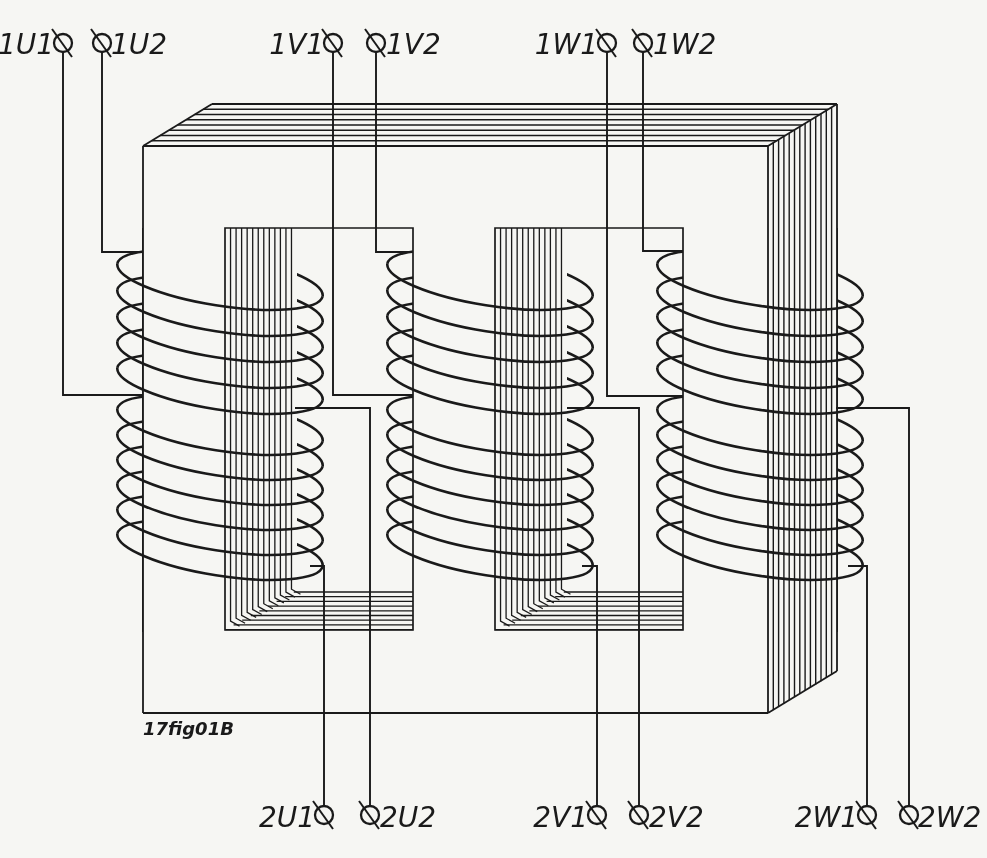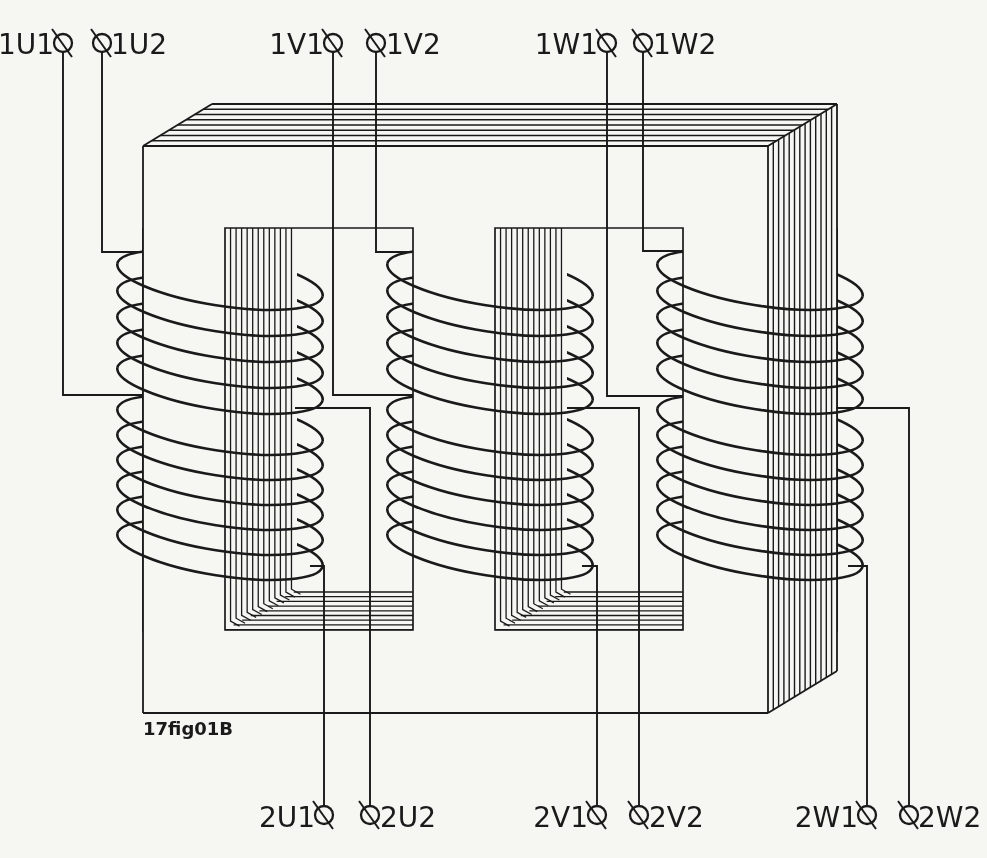--- a/index.html
+++ b/index.html
@@ -1,17 +1,17 @@
 <!DOCTYPE html>
 <html><head>
 <meta charset="utf-8">
 <style>
   html,body{margin:0;padding:0;background:#f6f6f3;}
   #stage{position:relative;width:987px;height:858px;background:#f6f6f3;overflow:hidden;
-         font-family:"DejaVu Sans", sans-serif;}
+         font-family:"DejaVu Sans", sans-serif;font-style:italic;}
   svg text{font-family:"DejaVu Sans", sans-serif;}
 </style>
 </head>
 <body>
 
 <div id="stage"><svg width="987" height="858" viewBox="0 0 987 858">
       <rect x="0" y="0" width="987" height="858" fill="#f6f6f3"></rect>
       <g>
         <g>
           <line x1="151.62575" y1="140.75" x2="776.62575" y2="140.75" stroke="#1a1a1a" stroke-width="1.4"></line>

